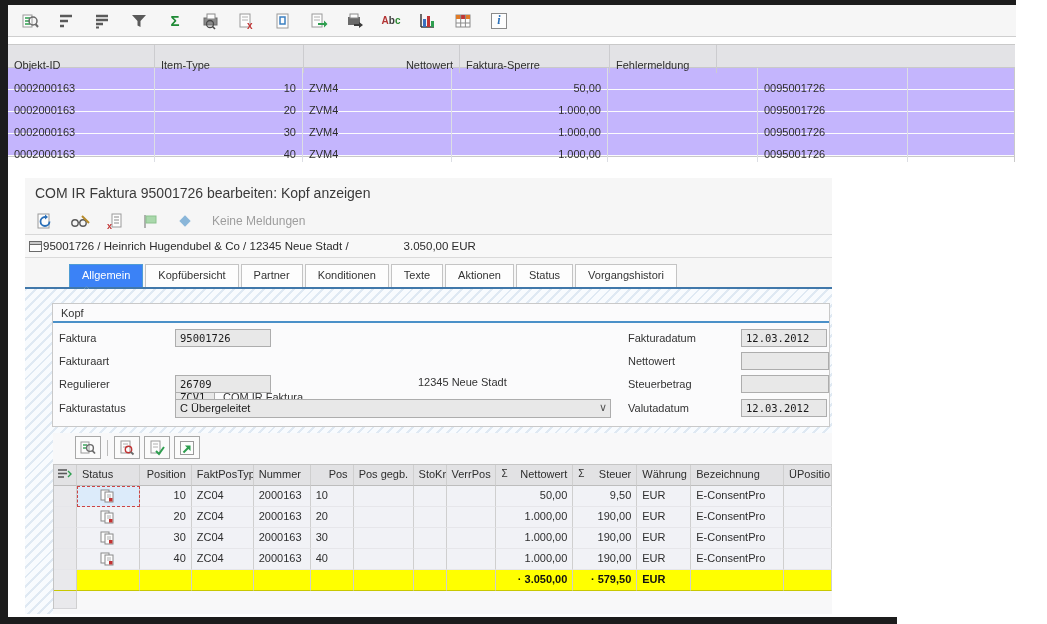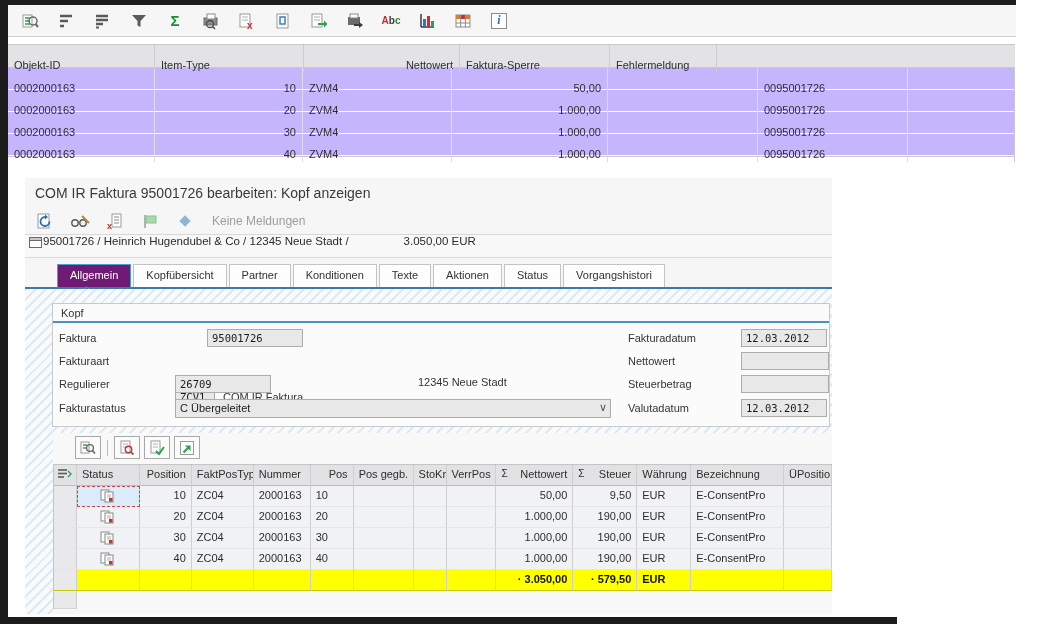--- a/index.html
+++ b/index.html
@@ -33,29 +33,29 @@
   .num { text-align:right; }
   .c1{width:147px}.c2{width:148px}.c3{width:149px}.c4{width:156px}.c5{width:150px}.c6{width:150px}.c7{width:107px; border-right:1px solid #c9c9c9;}
 
   
   .window { left:25px; top:178px; width:807px; height:436px; background:#f6f6f6; }
   .win-title { height:28px; padding:7px 0 0 10px; font-size:14px; color:#3a3a3a; white-space:nowrap; }
   .win-toolbar { position:absolute; left:0; top:30px; width:100%; height:27px; display:flex; align-items:center;
     gap:15px; padding-left:10px; border-bottom:1px solid #d8d8d8; }
   .wico { width:20px; height:20px; display:flex; align-items:center; justify-content:center; cursor:pointer; }
   .no-msg { color:#9d9d9d; font-size:12px; margin-left:2px; }
-  .obj-line { position:absolute; left:0; top:57px; width:100%; height:23px; display:flex; align-items:flex-start;
+  .obj-line { position:absolute; left:0; top:57px; width:100%; height:23px; display:flex; align-items:center;
     padding-left:2px; border-bottom:1px solid #dadada; background:#f8f8f8; font-size:11.5px; color:#2b2b2b; }
   .obj-line .amt { margin-left:55px; }
 
   
   .tabs { position:absolute; left:32px; top:86px; display:flex; align-items:flex-end; gap:2px; }
   .tab { height:23px; padding:4px 12px 0 12px; background:#fdfdfd; border:1px solid #c4c4c4; border-bottom:none;
     color:#333; cursor:pointer; white-space:nowrap; }
-  .tab.active { background:#701a75; color:#fff; border-color:#4f9cd4; }
+  .tab.active { background:#3b82f6; color:#fff; border-color:#4f9cd4;margin-left:12px; }
   .tab-underline { position:absolute; left:0; top:109px; width:100%; height:2px; background:#4178aa; }
   .tab-notch { position:absolute; left:58px; top:110px; width:7px; height:7px; background:#f8fbfe;
     border-left:2px solid #4178aa; border-top:2px solid #4178aa; transform:rotate(45deg); }
 
   
   .content { position:absolute; left:0; top:111px; width:100%; height:325px;
     background:repeating-linear-gradient(135deg,#dfe9f3 0 2px,#f8fbfe 2px 7px); }
 
   
   .kopf-box { position:absolute; left:27px; top:14px; width:778px; height:124px; background:#fbfbfc; border:1px solid #c9c9c9; }
@@ -311,21 +311,21 @@
     </div>
     <div class="tab-underline"></div>
     <div class="tab-notch"></div>
 
     <div class="content">
 
       <div class="kopf-box">
         <div class="kopf-title">Kopf</div>
 
         <div class="fld-label" style="left:6px;top:28px;">Faktura</div>
-        <div class="fld" style="left:122px;top:25px;width:96px;margin-left:32px;">95001726</div>
+        <div class="fld" style="left:122px;top:25px;width:96px;">95001726</div>
 
         <div class="fld-label" style="left:6px;top:51px;">Fakturaart</div>
         <div class="fld" style="left:122px;top:48px;width:40px;margin-top:36px;">ZCV1</div>
         <div class="suffix" style="left:170px;top:51px;margin-top:36px;">COM IR Faktura</div>
 
         <div class="fld-label" style="left:6px;top:74px;">Regulierer</div>
         <div class="fld" style="left:122px;top:71px;width:96px;">26709</div>
         <div class="suffix" style="left:365px;top:72px;">12345 Neue Stadt</div>
 
         <div class="fld-label" style="left:6px;top:98px;">Fakturastatus</div>

